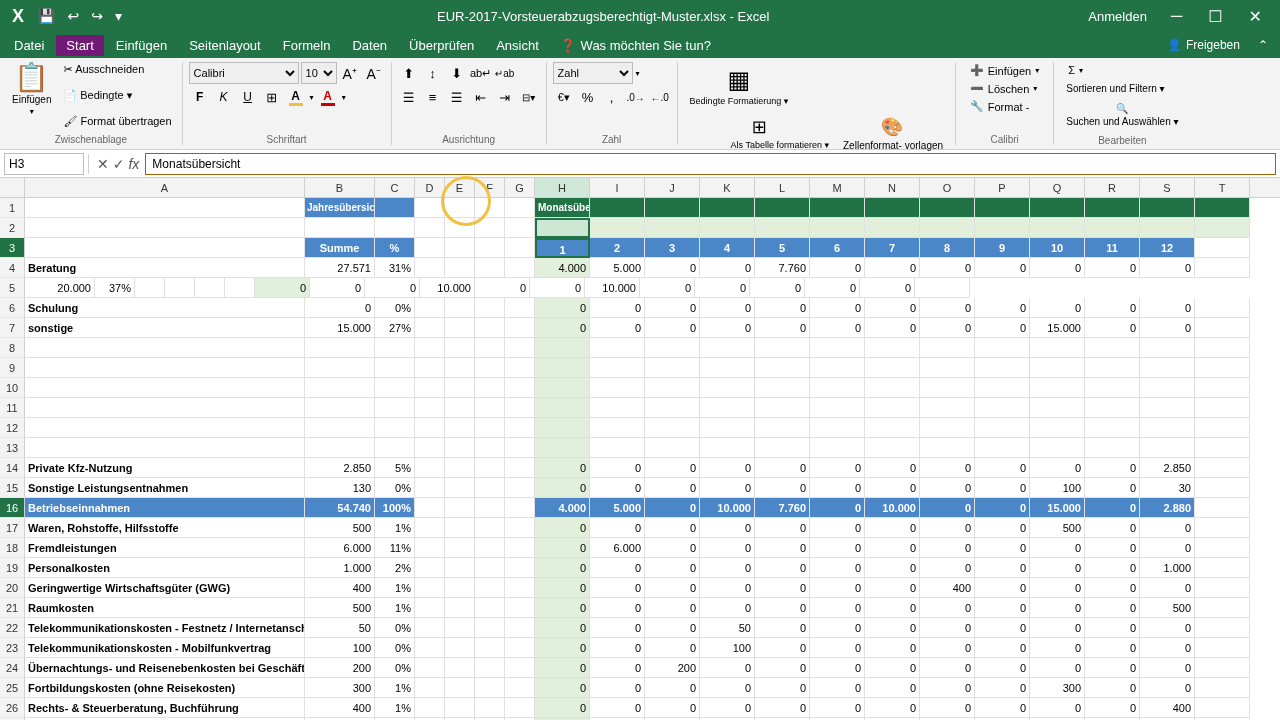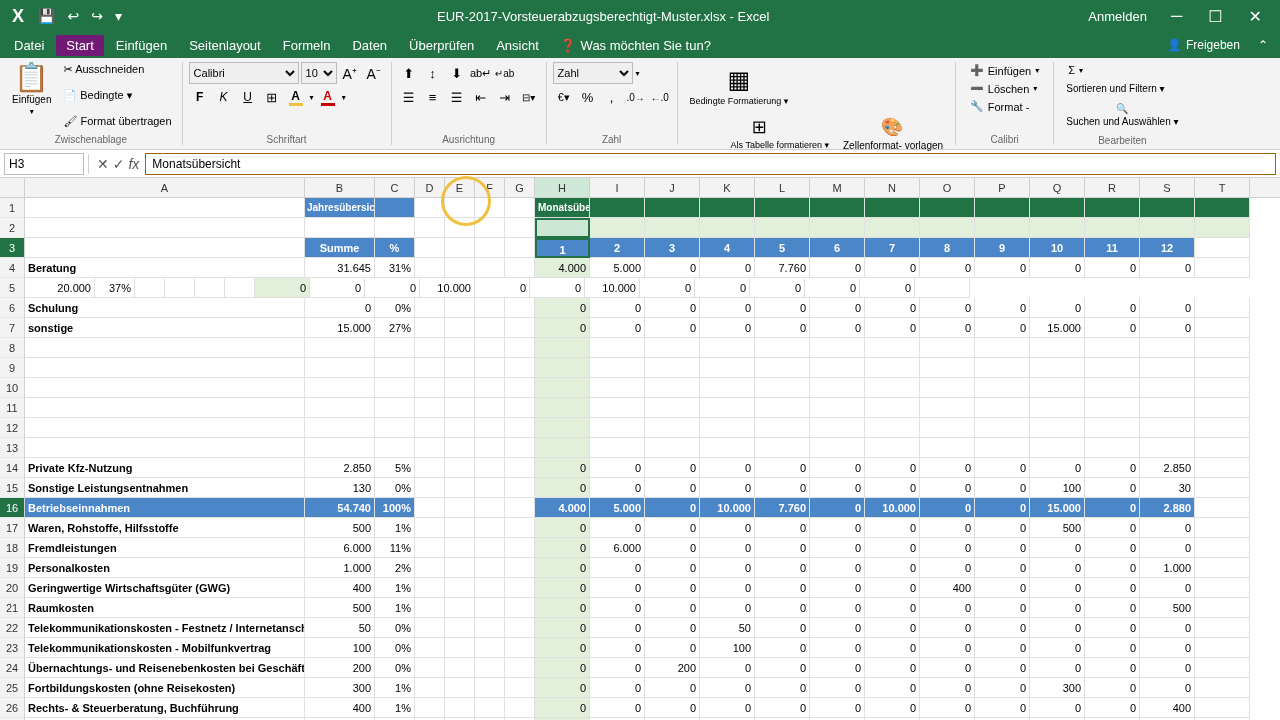--- a/index.html
+++ b/index.html
@@ -562,21 +562,21 @@
       <div class="cell subheader-cell" style="width:55px;min-width:55px;">10</div>
       <div class="cell subheader-cell" style="width:55px;min-width:55px;">11</div>
       <div class="cell subheader-cell" style="width:55px;min-width:55px;">12</div>
       <div class="cell" style="width:55px;min-width:55px;"></div>
     </div>
 
     <div id="data-rows">
         <div class="grid-row">
       <div class="row-num">4</div>
       <div class="cell bold" style="width:280px;min-width:280px;">Beratung</div>
-      <div class="cell right" style="width:70px;min-width:70px;">31.645</div>
+      <div class="cell right" style="width:70px;min-width:70px;">27.571</div>
       <div class="cell right" style="width:40px;min-width:40px;">31%</div>
       <div class="cell" style="width:30px;min-width:30px;"></div>
       <div class="cell" style="width:30px;min-width:30px;"></div>
       <div class="cell" style="width:30px;min-width:30px;"></div>
       <div class="cell" style="width:30px;min-width:30px;"></div>
       <div class="cell light-green right" style="width:55px;min-width:55px;">4.000</div>
           <div class="cell right" style="width:55px;min-width:55px;">5.000</div>
           <div class="cell right" style="width:55px;min-width:55px;">0</div>
           <div class="cell right" style="width:55px;min-width:55px;">0</div>
           <div class="cell right" style="width:55px;min-width:55px;">7.760</div>

